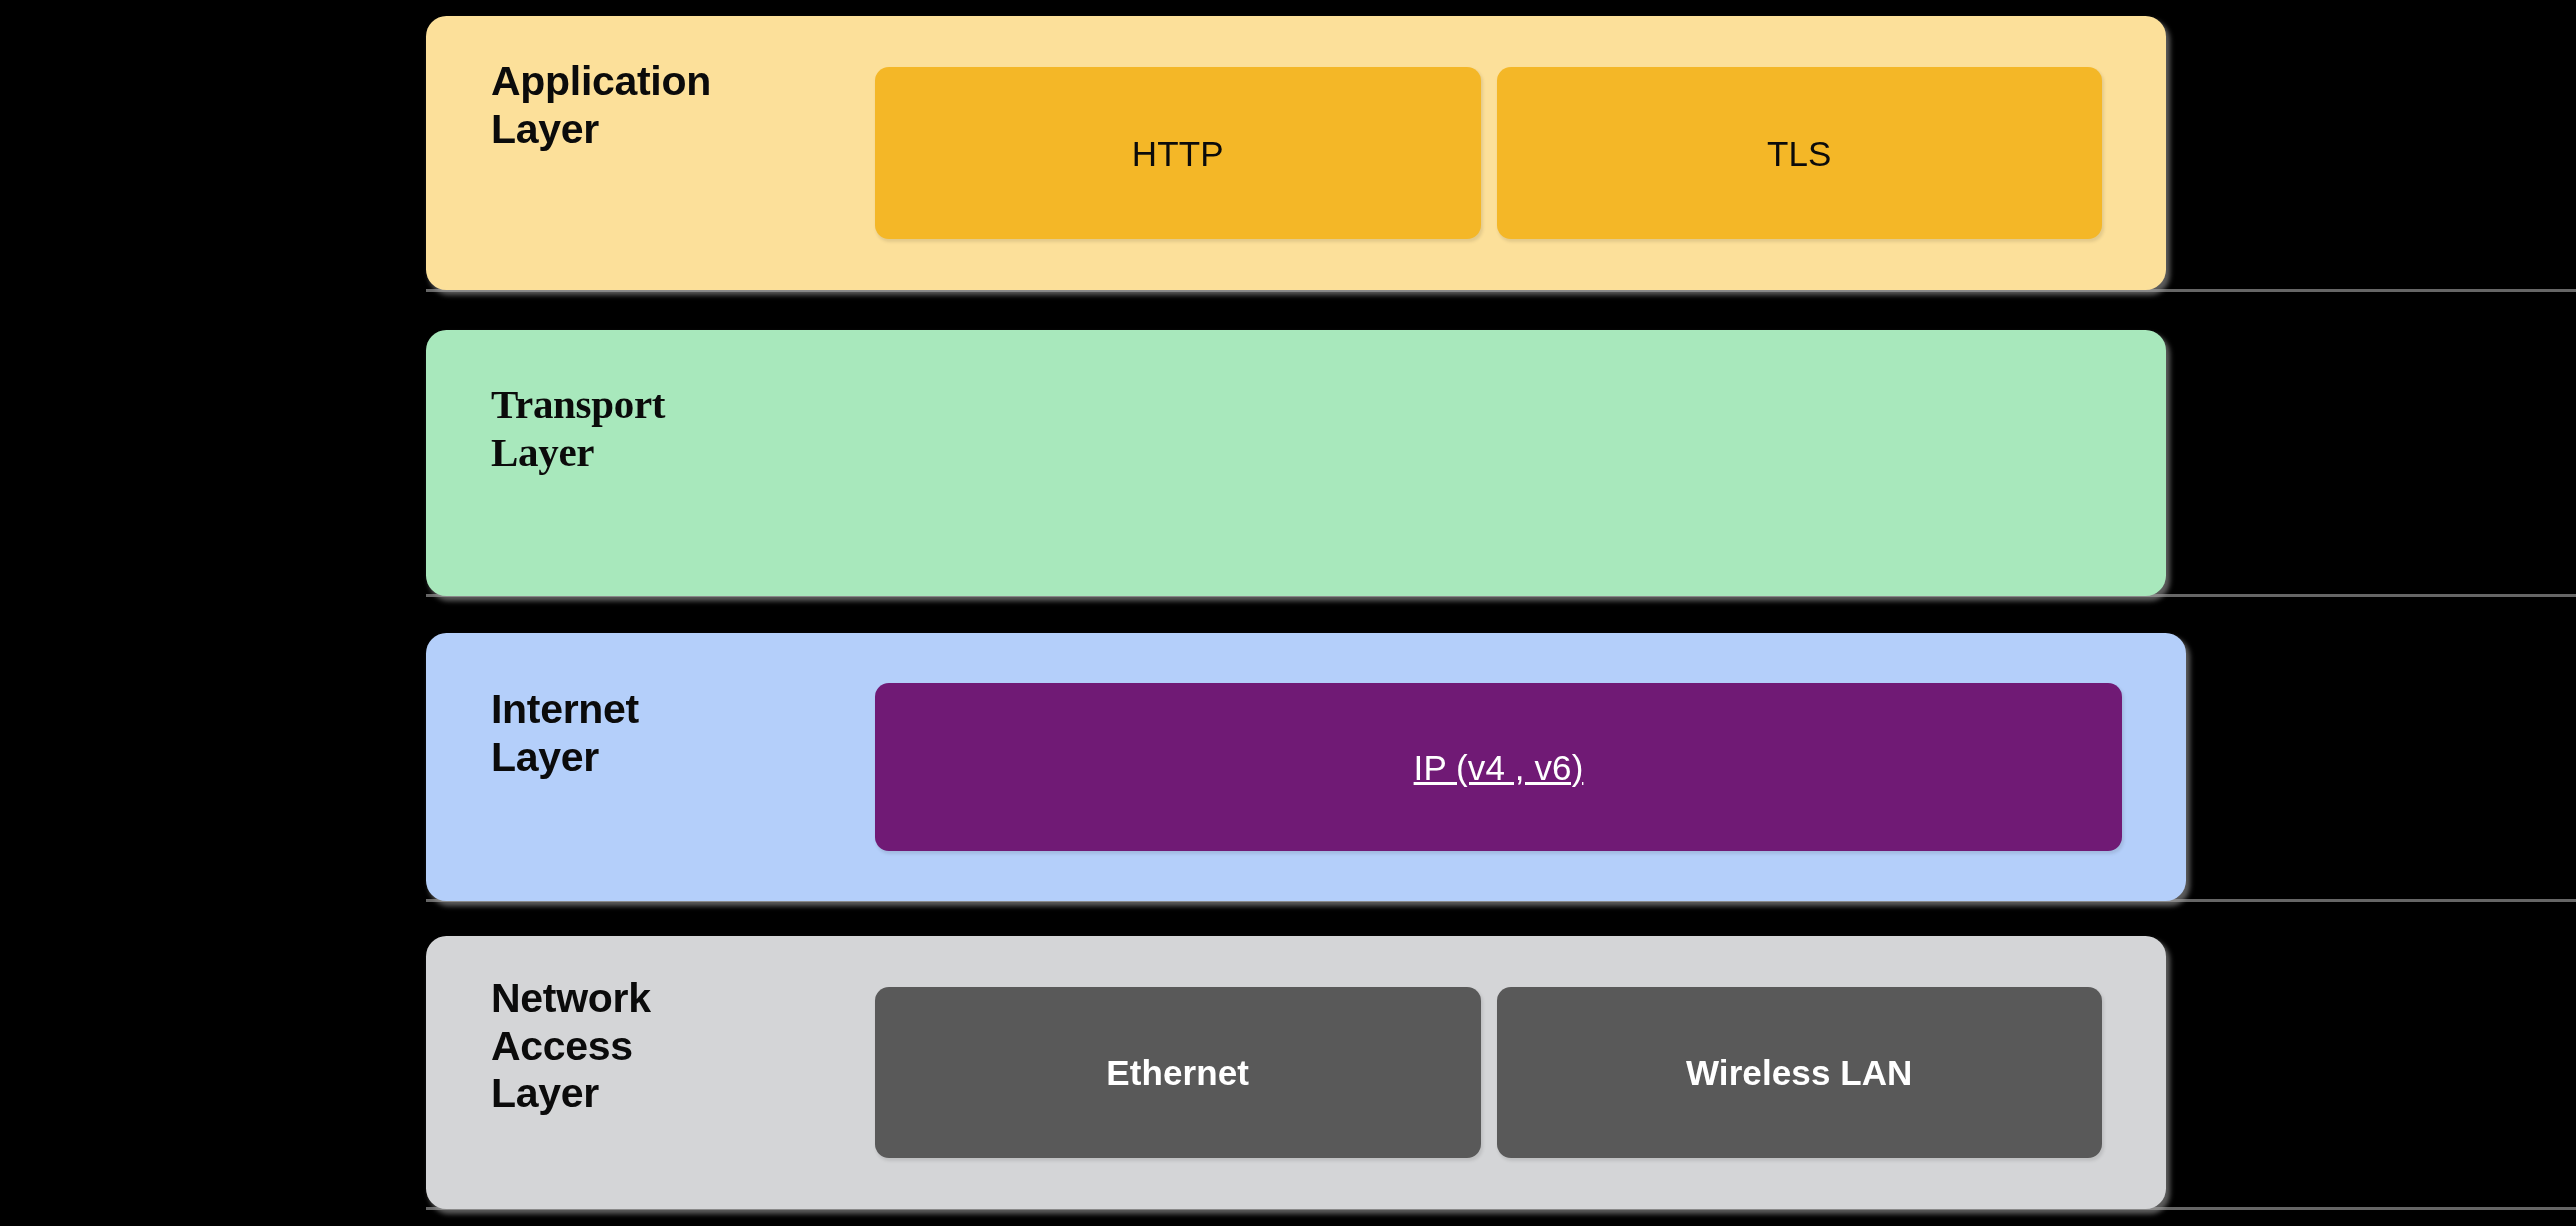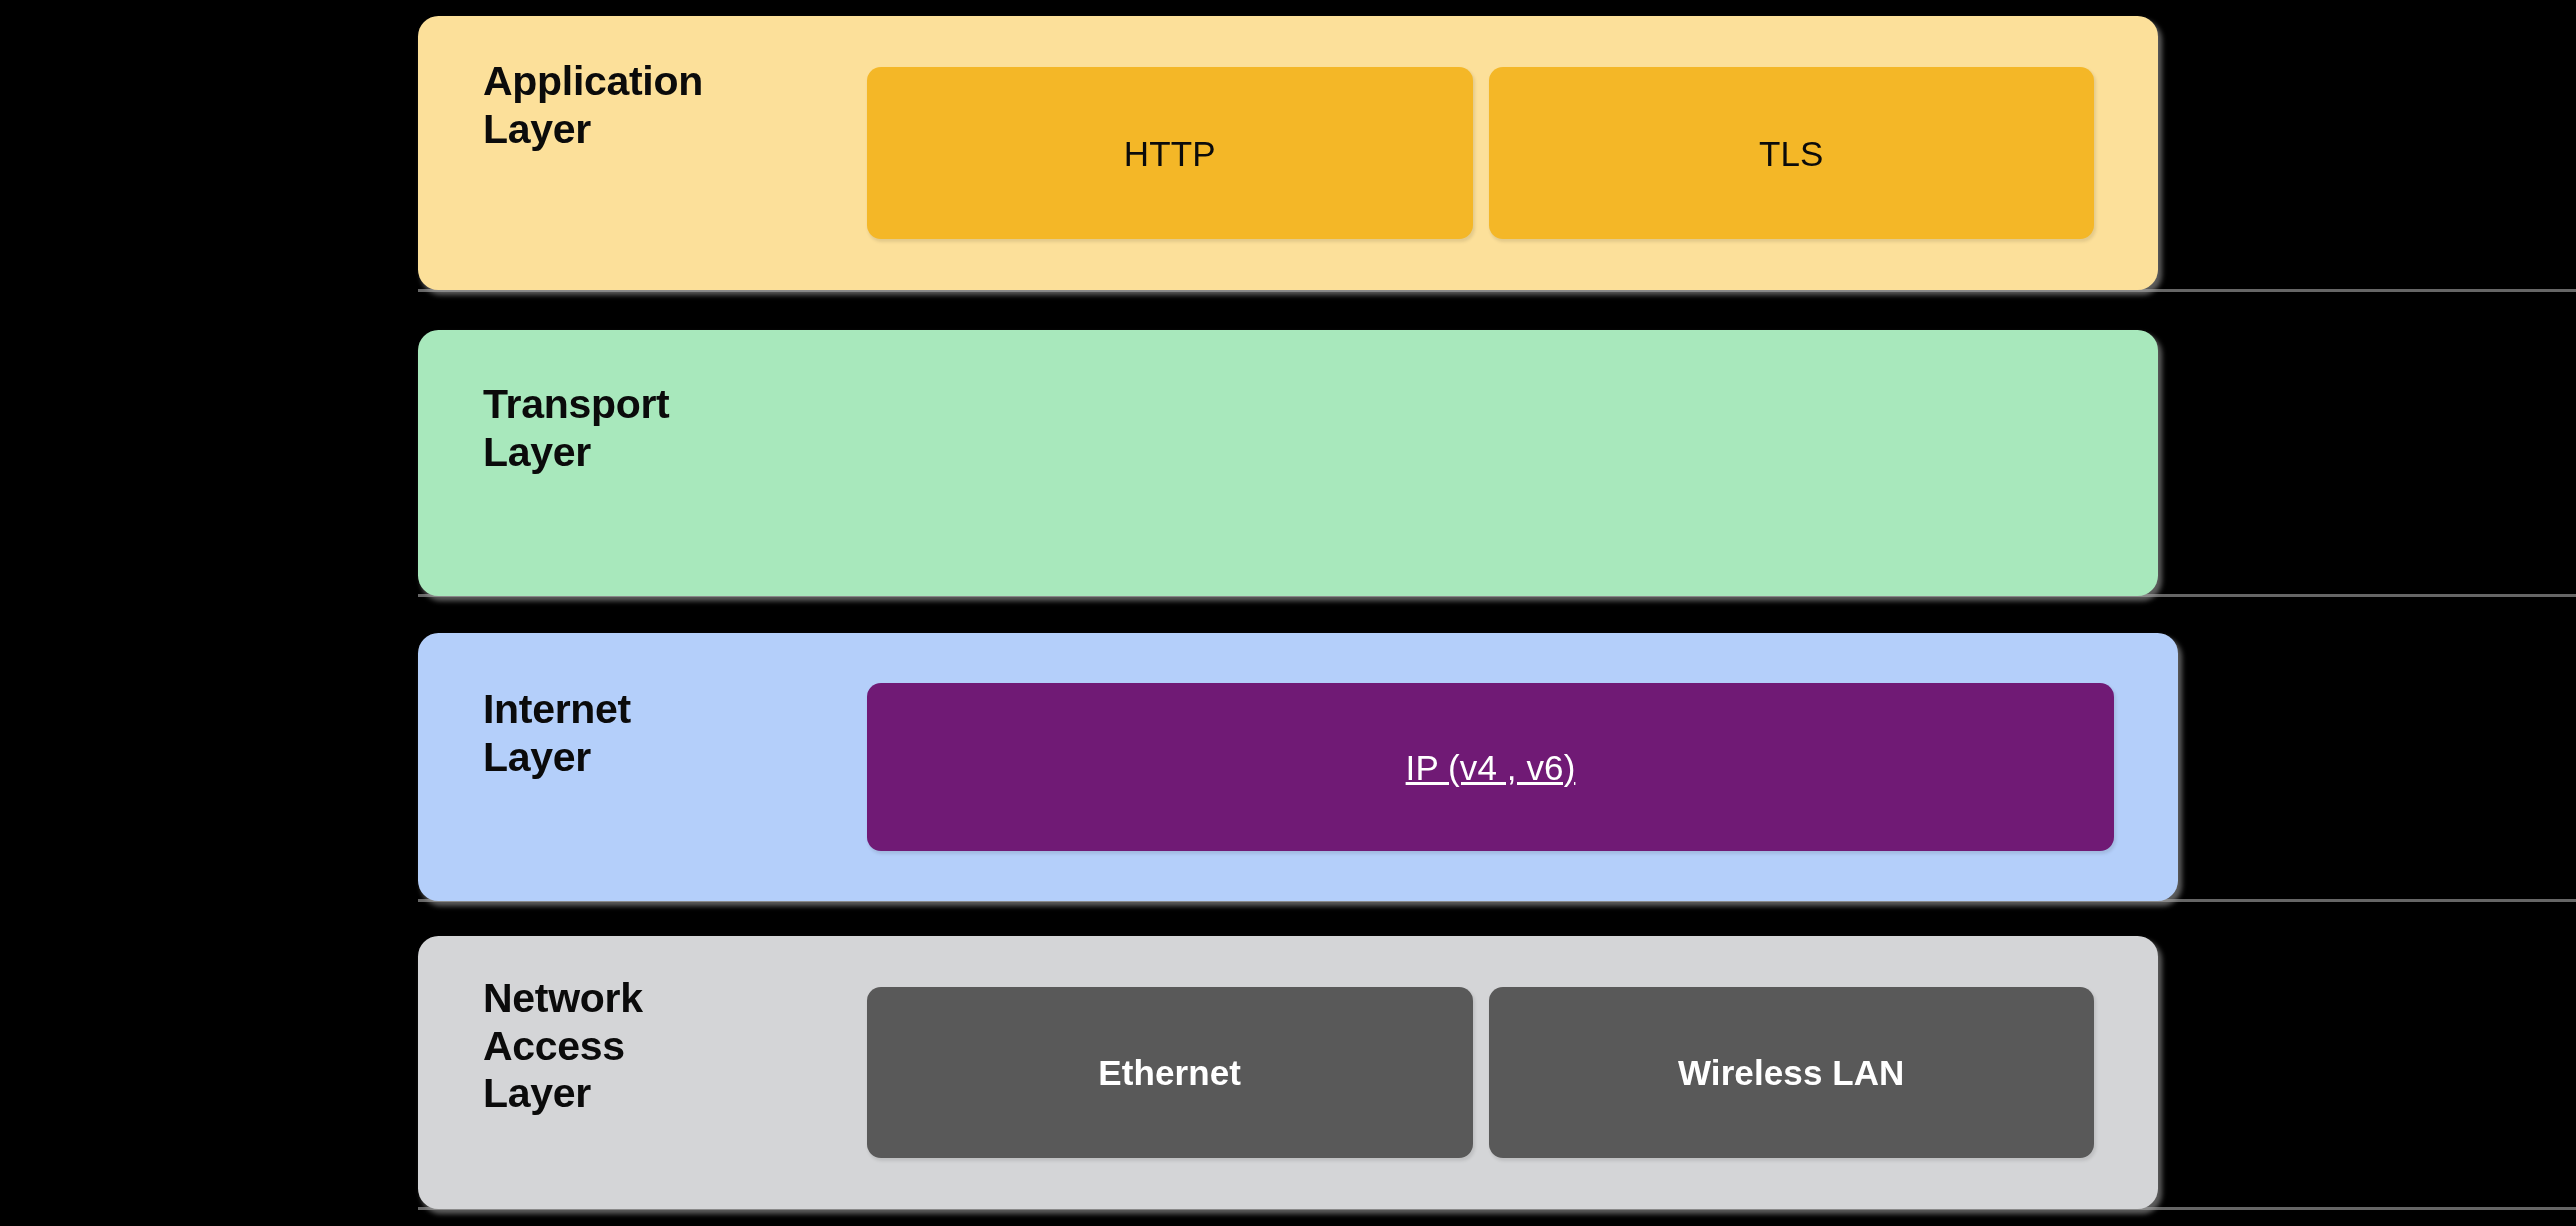--- a/index.html
+++ b/index.html
@@ -1,21 +1,21 @@
 <!DOCTYPE html>
 <html style="font-size:8.6px"><head>
 <meta charset="utf-8">
 <style>
   html,body{margin:0;padding:0;background:#000;}
   body{
     width:2576px;height:1227px;position:relative;overflow:hidden;
     font-family:"Liberation Sans","DejaVu Sans",sans-serif;
     -webkit-font-smoothing:antialiased;
   }
-  #stack{position:absolute;left:0;top:0;width:2384px;height:1227px;}
+  #stack{position:absolute;left:8px;top:0;width:2384px;height:1227px;}
 
   
   .bleed{position:absolute;left:418px;height:2.7px;background:#b9b9b9;opacity:.55;}
 
   
   .band{
     position:absolute;left:418px;width:1740px;
     border-radius:20.4px;
     display:flex;align-items:center;
     box-shadow:3.2px 4.3px 5.4px rgba(170,170,170,.55);
@@ -34,21 +34,21 @@
     flex:1 1 0;height:62.5%;
     border-radius:14px;
     display:flex;align-items:center;justify-content:center;
     font-size:35px;line-height:1;letter-spacing:0.1px;
     box-shadow:1.6px 2.1px 3.2px rgba(0,0,0,.10);
   }
 
   
   .l-app   {background:#FCE09A;}
   .l-app   .proto{background:#F4B727;color:#0b0b0b;}
-  .l-trans {background:#A8E8BC;}
+  .l-trans {background:#A8E8BC;font-family:Liberation Serif, serif;}
   .l-trans .proto{background:#36A552;color:#ffffff;}
   .l-inet  {background:#B4CFFA;}
   .l-inet  .proto{background:#701a75;color:#ffffff;text-decoration:underline;}
   .l-net   {background:#D4D5D7;}
   .l-net   .proto{background:#595959;color:#ffffff;font-weight:bold;}
 
   
   #band-app   {top:16px;   height:274px;}
   #band-trans {top:330px;  height:266px;}
   #band-inet  {top:633px; height:268px;padding-left:20px;}

